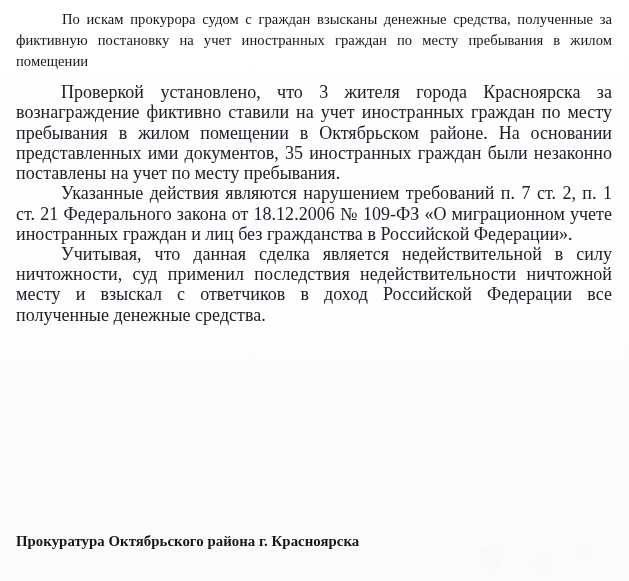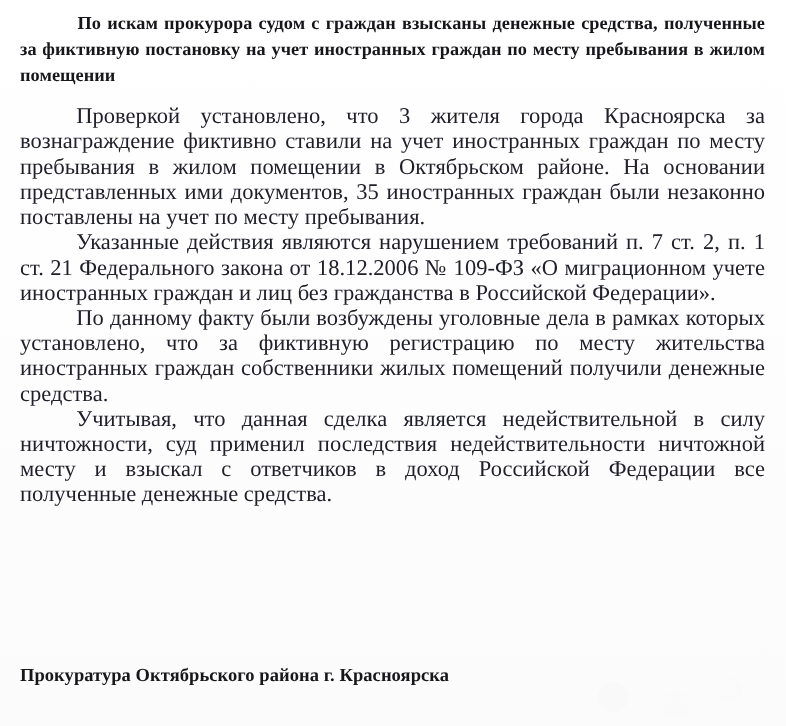--- a/index.html
+++ b/index.html
@@ -28,21 +28,21 @@
   }
 
   .page-body {
     position: absolute;
     left: 16px;
     right: 17px;
     top: 9px;
   }
 
   .doc-heading {
-    font-weight: bold;
+    font-weight: normal;
     font-size: 14.6px;
     line-height: 21.1px;
     text-align: justify;
     text-align-last: left;
     text-indent: 46px;
     margin: 0 0 10px 0;
     letter-spacing: 0.05px;
     color: #16161b;
     word-spacing: 0.3px;
   }
@@ -90,21 +90,20 @@
 <div class="page">
 
   <div class="page-body">
 
     <h1 class="doc-heading">По искам прокурора судом с граждан взысканы денежные средства, полученные за фиктивную постановку на учет иностранных граждан по месту пребывания в жилом помещении</h1>
 
     <p class="doc-para">Проверкой установлено, что 3 жителя города Красноярска за вознаграждение фиктивно ставили на учет иностранных граждан по месту пребывания в жилом помещении в Октябрьском районе. На основании представленных ими документов, 35 иностранных граждан были незаконно поставлены на учет по месту пребывания.</p>
 
     <p class="doc-para tight">Указанные действия являются нарушением требований п. 7 ст. 2, п. 1 ст. 21 Федерального закона от 18.12.2006 № 109-ФЗ «О миграционном учете иностранных граждан и лиц без гражданства в Российской Федерации».</p>
 
-    <p class="doc-para tight">По данному факту были возбуждены уголовные дела в рамках которых установлено, что за фиктивную регистрацию по месту жительства иностранных граждан собственники жилых помещений получили денежные средства.</p>
 
 
     <p class="doc-para tight">Учитывая, что данная сделка является недействительной в силу ничтожности, суд применил последствия недействительности ничтожной месту и взыскал с ответчиков в доход Российской Федерации все полученные денежные средства.</p>
 
   </div>
 
   <div class="doc-footer">Прокуратура Октябрьского района г. Красноярска</div>
 
   <div class="scan-noise"></div>
 

